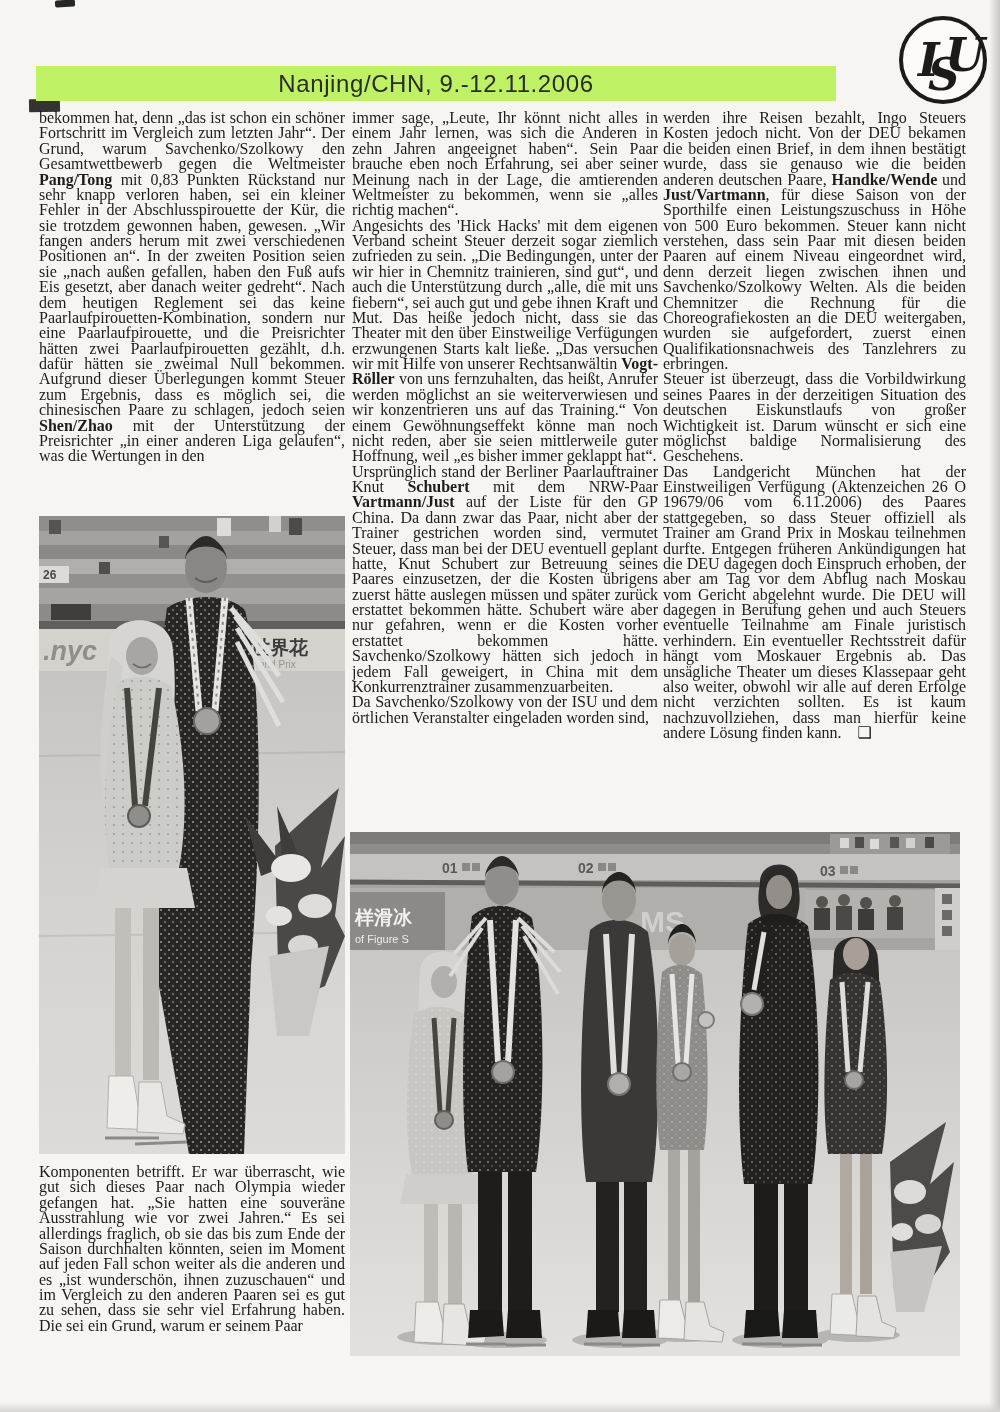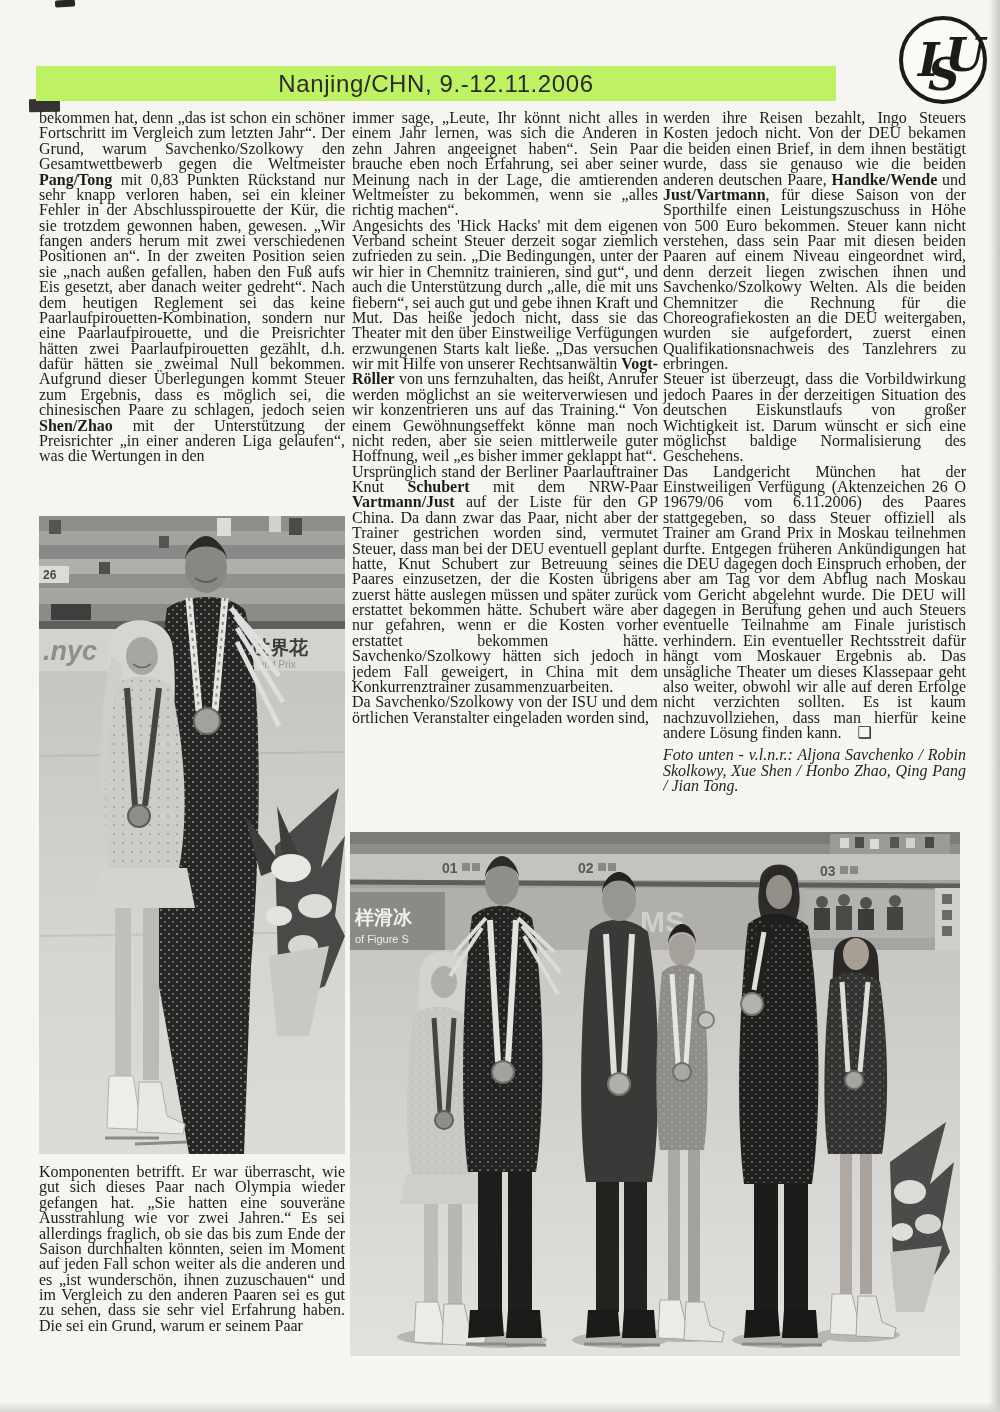--- a/index.html
+++ b/index.html
@@ -176,23 +176,22 @@
 
   <div class="col" id="col-mid">
     <p>immer sage, „Leute, Ihr könnt nicht alles in einem Jahr lernen, was sich die Anderen in zehn Jahren angeeignet haben“.  Sein Paar brauche eben noch Erfahrung, sei aber seiner Meinung nach in der Lage, die amtierenden Weltmeister zu bekommen, wenn sie „alles richtig machen“.</p>
     <p>Angesichts des 'Hick Hacks' mit dem eigenen Verband scheint Steuer derzeit sogar ziemlich zufrieden zu sein. „Die Bedingungen, unter der wir hier in Chemnitz trainieren, sind gut“, und auch die Unterstützung durch „alle, die mit uns fiebern“, sei auch gut und gebe ihnen Kraft und Mut. Das heiße jedoch nicht, dass sie das Theater mit den über Einstweilige Verfügungen erzwungenen Starts kalt ließe. „Das versuchen wir mit Hilfe von unserer Rechtsanwältin <b>Vogt-Röller</b> von uns fernzuhalten, das heißt, Anrufer werden möglichst an sie weiterverwiesen und wir konzentrieren uns auf das Training.“ Von einem Gewöhnungseffekt könne man noch nicht reden, aber sie seien mittlerweile guter Hoffnung, weil „es bisher immer geklappt hat“.</p>
     <p>Ursprünglich stand der Berliner Paarlauftrainer Knut <b>Schubert</b> mit dem NRW-Paar <b>Vartmann/Just</b> auf der Liste für den GP China. Da dann zwar das Paar, nicht aber der Trainer gestrichen worden sind, vermutet Steuer, dass man bei der DEU eventuell geplant hatte, Knut Schubert zur Betreuung seines Paares einzusetzen, der die Kosten übrigens zuerst hätte auslegen müssen und später zurück erstattet bekommen hätte. Schubert wäre aber nur gefahren, wenn er die Kosten vorher erstattet bekommen hätte. Savchenko/Szolkowy hätten sich jedoch in jedem Fall geweigert, in China mit dem Konkurrenztrainer zusammenzuarbeiten.</p>
     <p>Da Savchenko/Szolkowy von der ISU und dem örtlichen Veranstalter eingeladen worden sind,</p>
   </div>
 
   <div class="col" id="col-right">
     <p>werden ihre Reisen bezahlt, Ingo Steuers Kosten jedoch nicht. Von der DEU bekamen die beiden einen Brief, in dem ihnen bestätigt wurde, dass sie genauso wie die beiden anderen deutschen Paare, <b>Handke/Wende</b> und <b>Just/Vartmann</b>, für diese Saison von der Sporthilfe einen Leistungszuschuss in Höhe von 500 Euro bekommen. Steuer kann nicht verstehen, dass sein Paar mit diesen beiden Paaren auf einem Niveau eingeordnet wird, denn derzeit liegen zwischen ihnen und Savchenko/Szolkowy Welten. Als die beiden Chemnitzer die Rechnung für die Choreografiekosten an die DEU weitergaben, wurden sie aufgefordert, zuerst einen Qualifikationsnachweis des Tanzlehrers zu erbringen.</p>
-    <p>Steuer ist überzeugt, dass die Vorbildwirkung jedoch Paares in der derzeitigen Situation des deutschen Eiskunstlaufs von großer Wichtigkeit ist. Darum wünscht er sich eine möglichst baldige Normalisierung des Geschehens.</p>
+    <p>Steuer ist überzeugt, dass die Vorbildwirkung seines Paares in der derzeitigen Situation des deutschen Eiskunstlaufs von großer Wichtigkeit ist. Darum wünscht er sich eine möglichst baldige Normalisierung des Geschehens.</p>
     <p>Das Landgericht München hat der Einstweiligen Verfügung (Aktenzeichen 26 O 19679/06 vom 6.11.2006) des Paares stattgegeben, so dass Steuer offiziell als Trainer am Grand Prix in Moskau teilnehmen durfte. Entgegen früheren Ankündigungen hat die DEU dagegen doch Einspruch erhoben, der aber am Tag vor dem Abflug nach Moskau vom Gericht abgelehnt wurde. Die DEU will dagegen in Berufung gehen und auch Steuers eventuelle Teilnahme am Finale juristisch verhindern. Ein eventueller Rechtsstreit dafür hängt vom Moskauer Ergebnis ab. Das unsägliche Theater um dieses Klassepaar geht also weiter, obwohl wir alle auf deren Erfolge nicht verzichten sollten. Es ist kaum nachzuvollziehen, dass man hierfür keine andere Lösung finden kann.  ❑</p>
-    <p class="caption">Foto unten - v.l.n.r.: Aljona Savchenko / Robin Skolkowy, Xue Shen / Honbo Zhao, Qing Pang / Jian Tong.</p>
   </div>
 
   <figure id="photo-bottom">
     <svg width="610" height="524" viewBox="0 0 610 524">
       <defs>
         <pattern id="dotsW2" width="8" height="8" patternUnits="userSpaceOnUse">
             <circle cx="2" cy="2" r="1" fill="#e4e3e0"></circle>
             <circle cx="6" cy="6" r=".8" fill="#cfcecb"></circle>
           </pattern>
         <linearGradient id="iceB" x1="0" y1="0" x2="0" y2="1">

